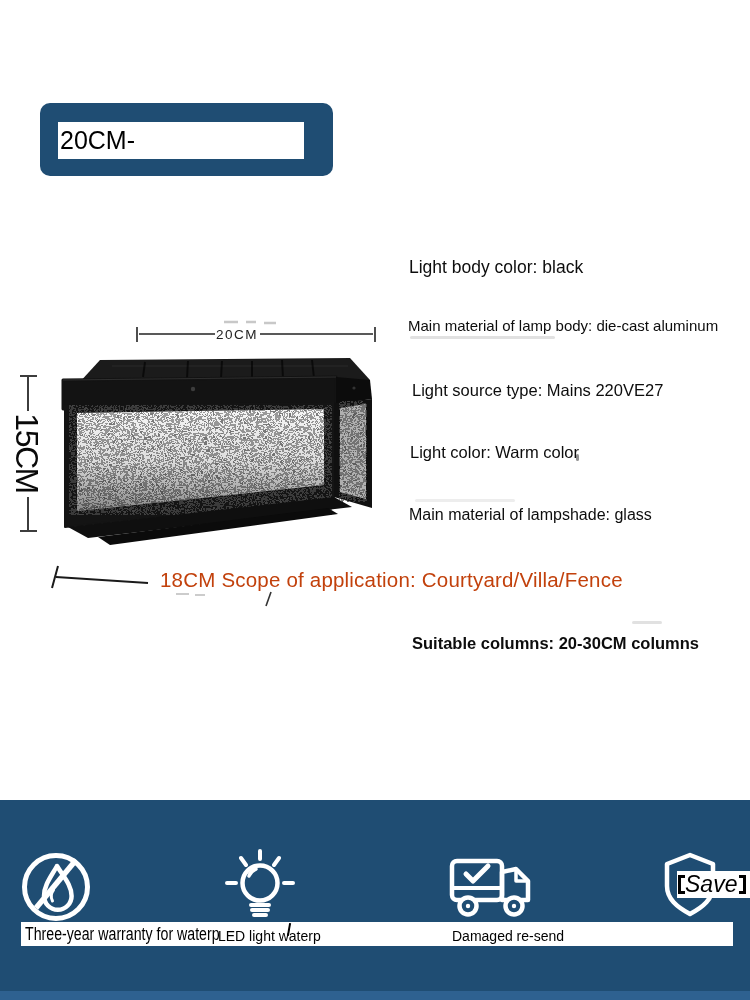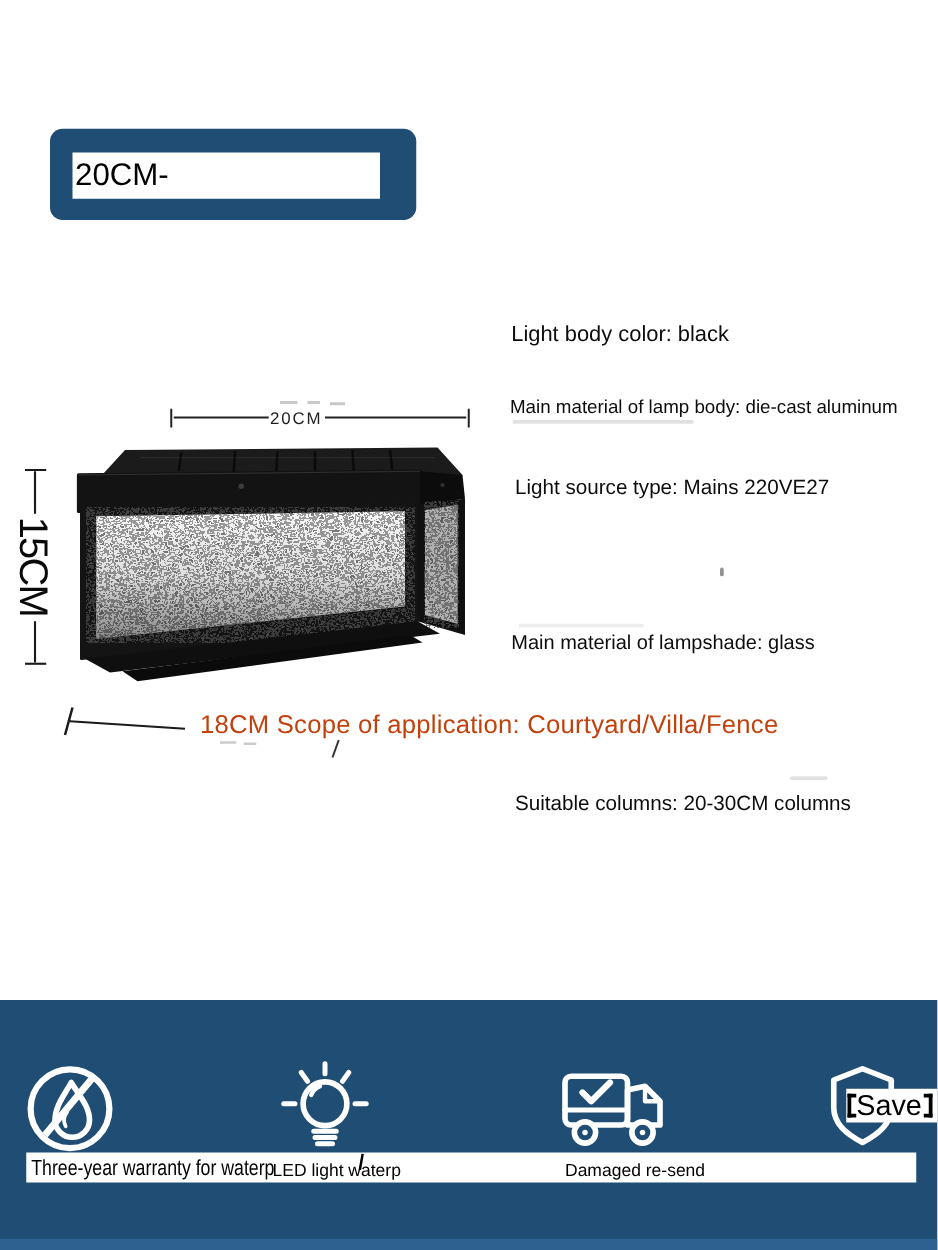--- a/index.html
+++ b/index.html
@@ -14,39 +14,39 @@
                display:flex;align-items:center;height:35px;}
   .header-text .gap{display:inline-block;width:41px;}
 
   
   .spec{position:absolute;white-space:nowrap;color:#0d0d0d;}
   .s0{left:409px;top:257px;font-size:17.5px;}
   .s1{left:408px;top:317px;font-size:15px;}
   .s2{left:412px;top:381px;font-size:16.5px;}
   .s3{left:410px;top:443px;font-size:16.5px;}
   .s4{left:409px;top:506px;font-size:16px;}
-  .s5{left:412px;top:634px;font-size:16.5px;}
+  .s5{left:412px;top:634px;font-size:16.5px;font-weight:bold;}
   .scope{left:160px;top:568px;font-size:20.5px;letter-spacing:.2px;color:#c2410c;white-space:nowrap;}
 
   
   .artifact{position:absolute;background:rgba(70,70,70,.16);border-radius:2px;}
 
   
   .banner{left:0;top:800px;width:750px;height:200px;background:#1F4D73;}
   .banner-bottom{left:0;top:991px;width:750px;height:9px;background:#2E6190;}
   .strip{left:21px;top:922px;width:712px;height:24px;background:#fff;}
   .flabel{position:absolute;white-space:nowrap;color:#000;}
   .f0{left:25px;top:924px;font-size:17.5px;transform:scaleX(.81);transform-origin:left top;}
   .f1{left:218px;top:928px;font-size:14px;}
   .f2{left:452px;top:928px;font-size:14px;}
   .cursor-mark{left:288px;top:923px;width:2px;height:13px;background:#000;transform:rotate(10deg);}
 
   
   .save-box{left:677px;top:871px;width:73px;height:27px;background:#fff;display:flex;
-            align-items:center;z-index:3;}
+            align-items:center;z-index:3;font-style:italic;}
   .save-text{font-size:23px;color:#000;line-height:27px;}
   .brk{width:7px;height:19px;box-sizing:border-box;flex:none;}
   .brk-l{border:3px solid #000;border-right:none;margin-left:1px;}
   .brk-r{border:3px solid #000;border-left:none;margin-left:2px;}
 
   svg text{font-family:"Liberation Sans","DejaVu Sans",sans-serif;}
 </style>
 </head>
 <body>
 
@@ -129,20 +129,21 @@
 
     <g>
       <polygon points="68,527 334,497 352,507 88,538" fill="#0f0f0f"></polygon>
       <polygon points="98,537 328,508 338,514 110,545" fill="#0b0b0b"></polygon>
     </g>
   </svg>
 
   <div class="spec s0 abs">Light body color: black</div>
   <div class="spec s1 abs">Main material of lamp body: die-cast aluminum</div>
   <div class="spec s2 abs">Light source type: Mains 220VE27</div>
+  <div class="spec s3 abs">Light color: Warm color</div>
   <div class="spec s4 abs">Main material of lampshade: glass</div>
   <div class="spec s5 abs">Suitable columns: 20-30CM columns</div>
   <div class="spec scope abs">18CM Scope of application: Courtyard/Villa/Fence</div>
 
   <div class="artifact" style="left:410px;top:336px;width:145px;height:3px;"></div>
   <div class="artifact" style="left:415px;top:499px;width:100px;height:3px;opacity:.6;"></div>
   <div class="artifact" style="left:632px;top:621px;width:30px;height:3px;"></div>
   <div class="artifact" style="left:576px;top:454px;width:3px;height:7px;background:rgba(40,40,40,.5);"></div>
 
   <div class="abs banner"></div>

